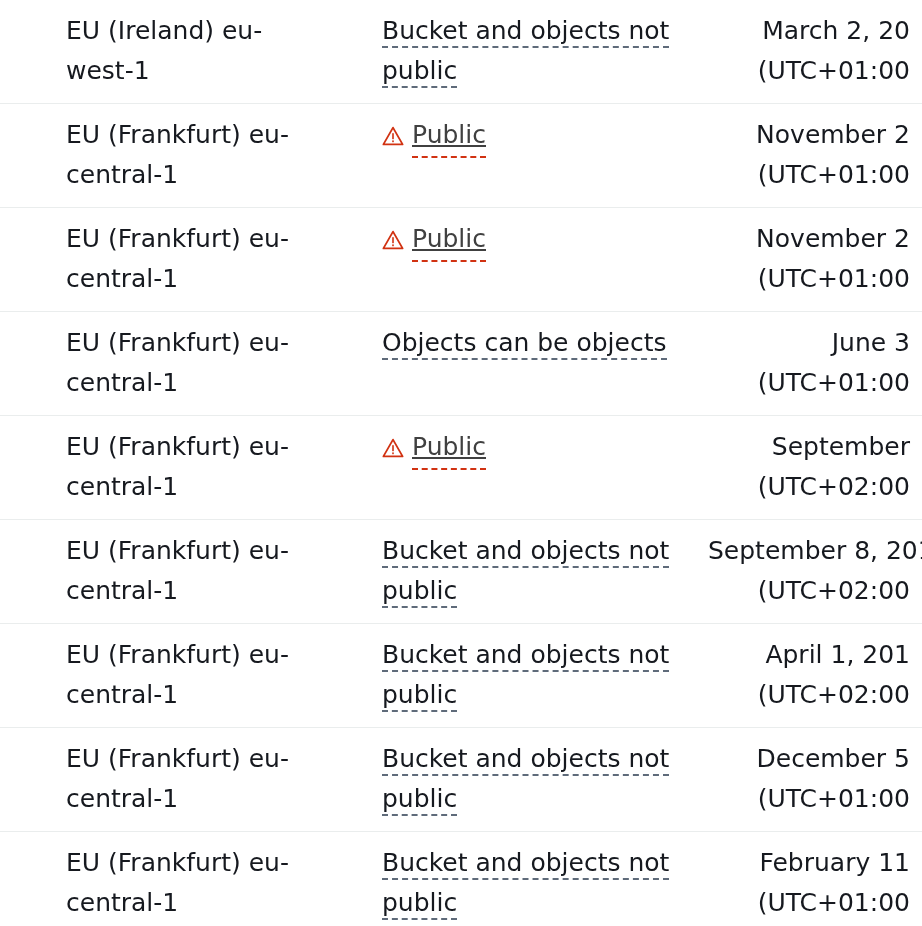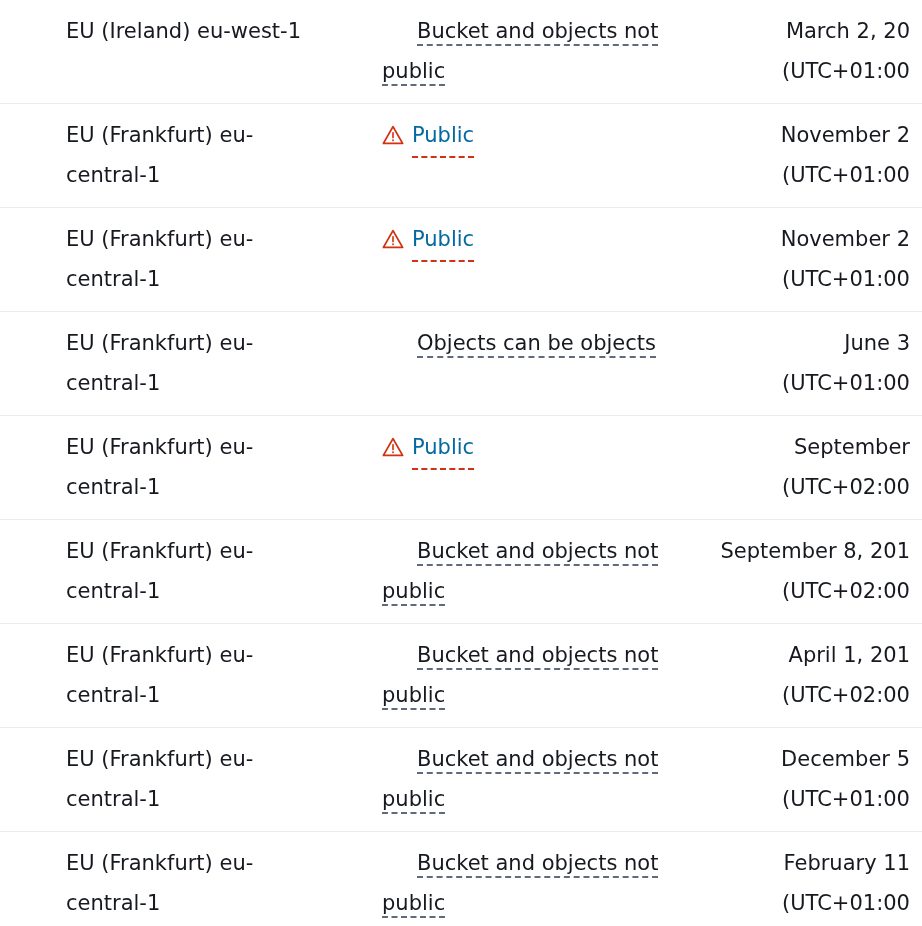--- a/index.html
+++ b/index.html
@@ -24,21 +24,21 @@
     padding: 0;
     border-bottom: 1px solid #eaeded;
     background: #ffffff;
   }
   .col-region { width: 340px; }
   .col-access { width: 360px; }
   .col-date   { width: 222px; text-align: right; }
 
   .cell-inner {
     padding: 11px 12px 12px 12px;
-    font-size: 21px;
+    font-size: 25px;
     line-height: 40px;
     min-height: 70px;
     box-sizing: border-box;
   }
   .cell-region .cell-inner {
     padding-left: 66px;
     color: #16191f;
   }
   .cell-access .cell-inner {
     padding-left: 42px;
@@ -47,27 +47,27 @@
     padding-left: 8px;
     white-space: nowrap;
     overflow: hidden;
   }
 
   
   .access-text {
     display: inline;
     border-bottom: 2px dashed #5f6b7a;
     padding-bottom: 1px;
-    margin-left: 35px;
   }
   .access-public {
-    color: #0369a1;
+    color: #404040;
     display: inline-block;
     border-bottom: 2px dashed #d13212;
     padding-bottom: 1px;
+    text-decoration: underline;
   }
   .warn-icon {
     display: inline-block;
     vertical-align: -3px;
     margin-right: 8px;
   }
   .warn-icon svg { display: block; }
 
   .date-line { display: block; }
 </style>

